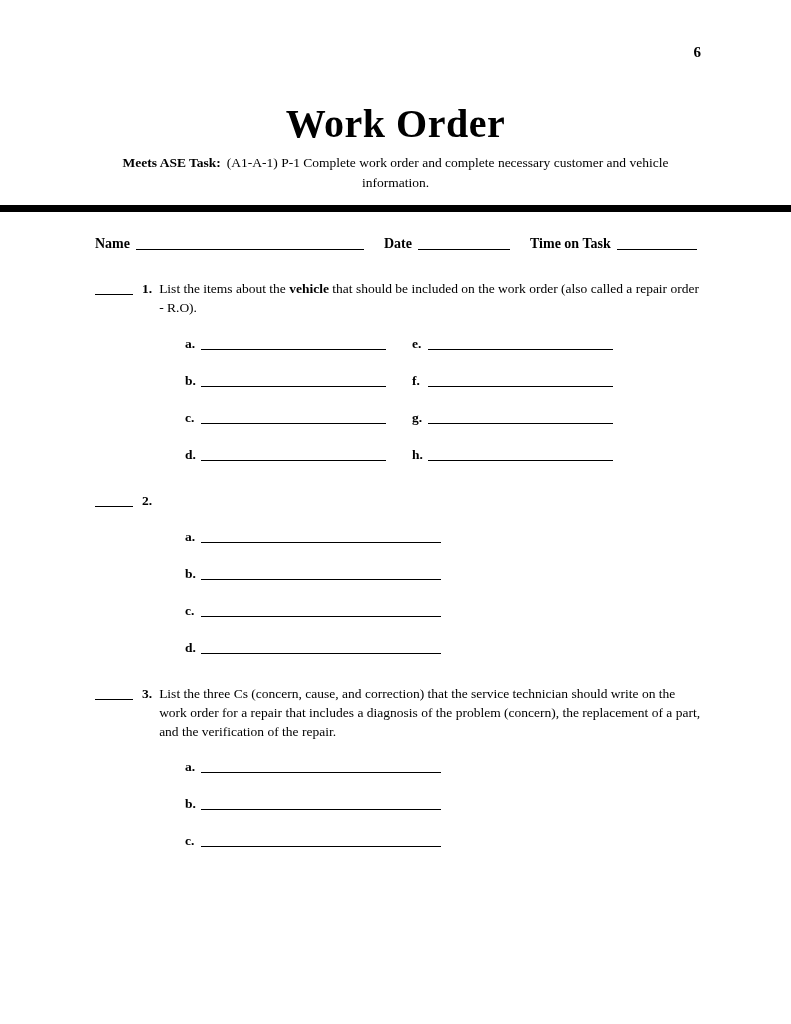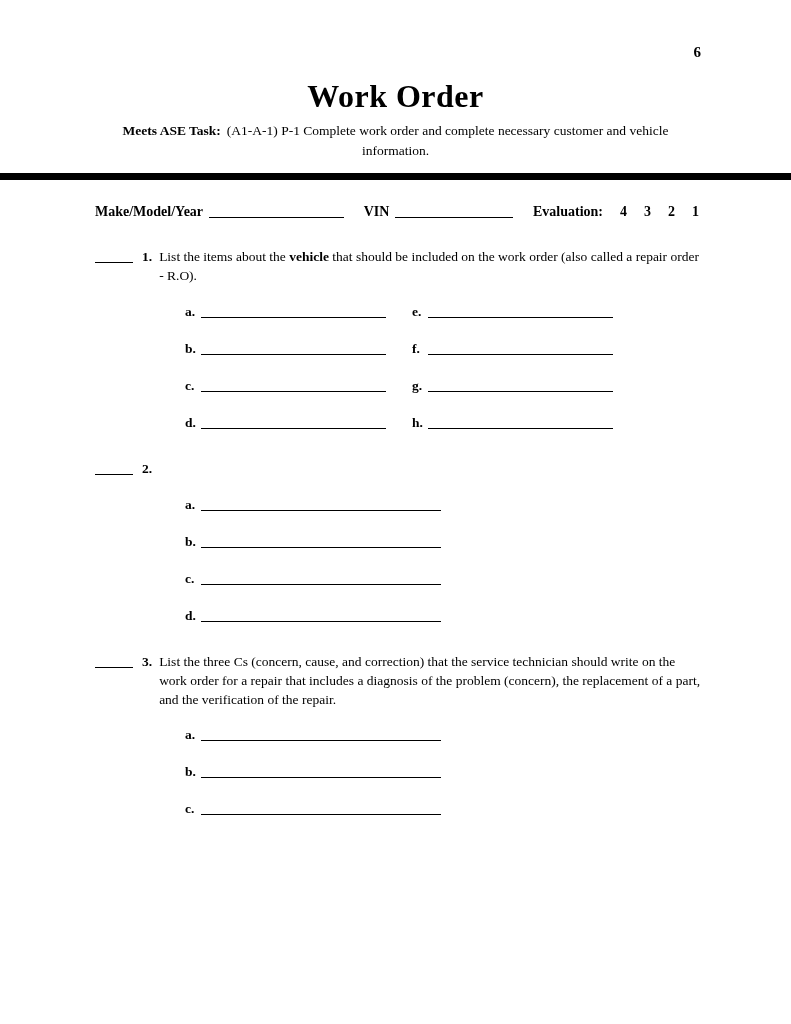--- a/index.html
+++ b/index.html
@@ -15,23 +15,23 @@
     overflow: hidden;
   }
   .page-number {
     position: absolute;
     top: 44px;
     right: 90px;
     font-weight: bold;
     font-size: 15px;
   }
   .title {
-    margin-top: 78px;
+    margin-top: 100px;
     text-align: center;
-    font-size: 32px;
+    font-size: 40px;
     font-weight: bold;
     letter-spacing: 0.5px;
   }
   .task-line {
     width: 600px;
     margin: 6px auto 12px auto;
     text-align: center;
     font-size: 13.5px;
     line-height: 1.45;
   }
@@ -113,29 +113,26 @@
   <h1 class="title">Work Order</h1>
 
   <p class="task-line">
     <strong>Meets ASE Task:</strong><span class="task-text">(A1-A-1) P-1 Complete work order and complete necessary customer and vehicle information.</span>
   </p>
 
   <div class="rule"></div>
 
   <div class="fields">
     <div class="field-row">
-      <span class="label">Make/Model/Year</span>
-      <span class="blank" style="width:135px"></span>
-      <span class="label gap">VIN</span>
-      <span class="blank" style="width:118px"></span>
-      <span class="label gap">Evaluation:</span>
-      <span class="eval-num">4</span>
-      <span class="eval-num">3</span>
-      <span class="eval-num">2</span>
-      <span class="eval-num">1</span>
+      <span class="label">Name</span>
+      <span class="blank" style="width:228px"></span>
+      <span class="label gap">Date</span>
+      <span class="blank" style="width:92px"></span>
+      <span class="label gap">Time on Task</span>
+      <span class="blank" style="width:80px"></span>
     </div>
   </div>
 
   <div class="questions">
 
     <div class="question">
       <span class="q-blank"></span>
       <span class="q-num">1.</span>
       <div class="q-text">
         <span>List the items about the </span><strong>vehicle</strong><span> that should be included on the work order (also called a repair order - R.O).</span>

